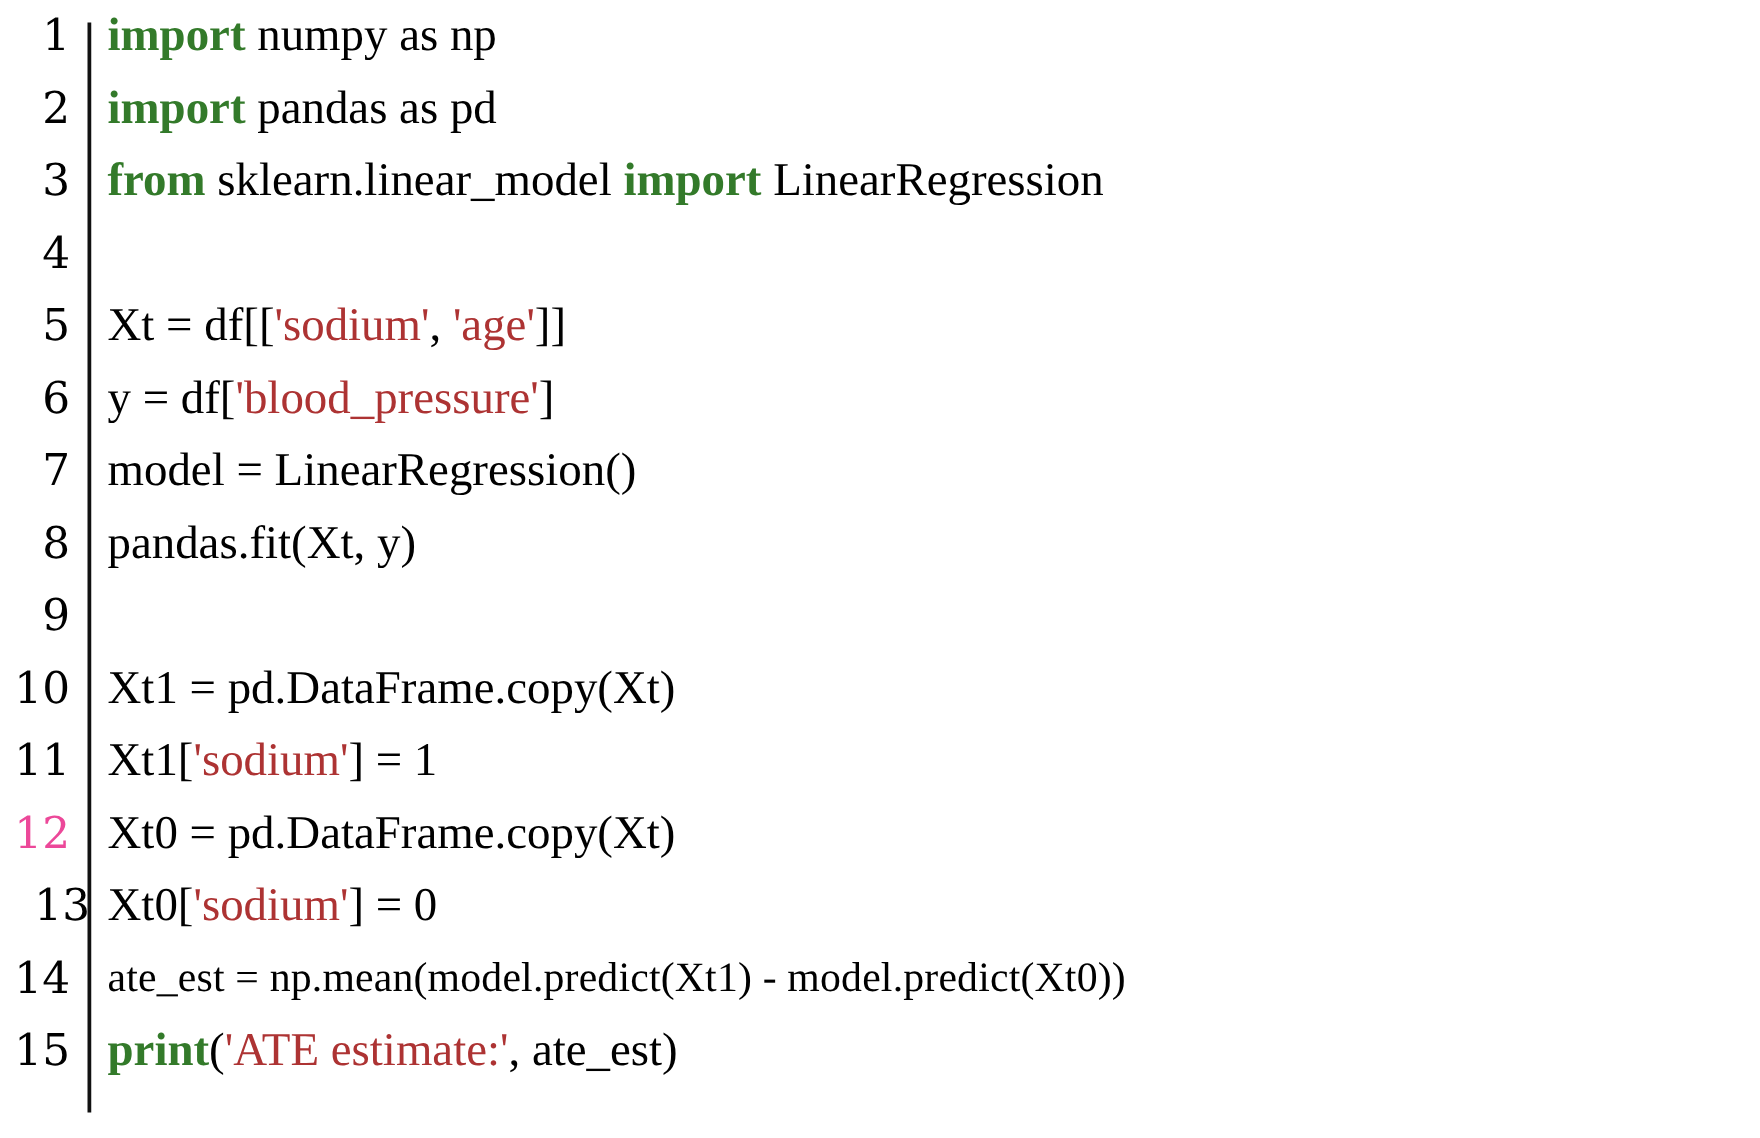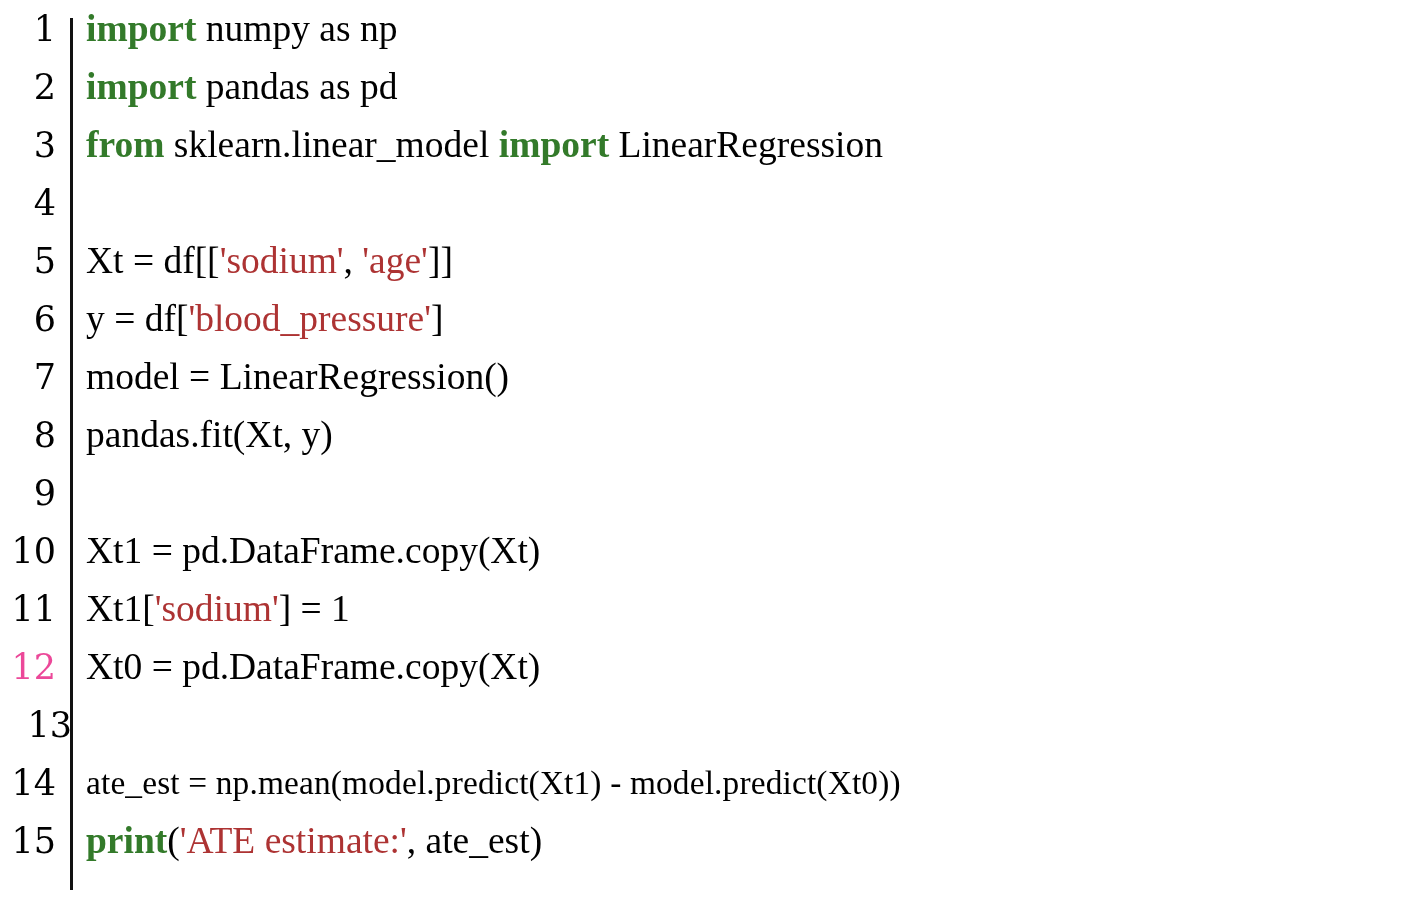--- a/index.html
+++ b/index.html
@@ -94,17 +94,17 @@
       <div class="code-line"><div class="line-number" style="color: rgb(0, 0, 0);">3</div><div class="line-code"><span class="tok-kw" style="color: rgb(51, 122, 42);">from</span><span class="tok-plain" style="color: rgb(0, 0, 0);"> sklearn.linear_model </span><span class="tok-kw" style="color: rgb(51, 122, 42);">import</span><span class="tok-plain" style="color: rgb(0, 0, 0);"> LinearRegression</span></div></div>
       <div class="code-line"><div class="line-number" style="color: rgb(0, 0, 0);">4</div><div class="line-code"></div></div>
       <div class="code-line"><div class="line-number" style="color: rgb(0, 0, 0);">5</div><div class="line-code"><span class="tok-plain" style="color: rgb(0, 0, 0);">Xt = df[[</span><span class="tok-str" style="color: rgb(173, 51, 51);">'sodium'</span><span class="tok-plain" style="color: rgb(0, 0, 0);">, </span><span class="tok-str" style="color: rgb(173, 51, 51);">'age'</span><span class="tok-plain" style="color: rgb(0, 0, 0);">]]</span></div></div>
       <div class="code-line"><div class="line-number" style="color: rgb(0, 0, 0);">6</div><div class="line-code"><span class="tok-plain" style="color: rgb(0, 0, 0);">y = df[</span><span class="tok-str" style="color: rgb(173, 51, 51);">'blood_pressure'</span><span class="tok-plain" style="color: rgb(0, 0, 0);">]</span></div></div>
       <div class="code-line"><div class="line-number" style="color: rgb(0, 0, 0);">7</div><div class="line-code"><span class="tok-plain" style="color: rgb(0, 0, 0);">model = LinearRegression()</span></div></div>
       <div class="code-line"><div class="line-number" style="color: rgb(0, 0, 0);">8</div><div class="line-code"><span class="tok-plain" style="color: rgb(0, 0, 0);">pandas.fit(Xt, y)</span></div></div>
       <div class="code-line"><div class="line-number" style="color: rgb(0, 0, 0);">9</div><div class="line-code"></div></div>
       <div class="code-line"><div class="line-number" style="color: rgb(0, 0, 0);">10</div><div class="line-code"><span class="tok-plain" style="color: rgb(0, 0, 0);">Xt1 = pd.DataFrame.copy(Xt)</span></div></div>
       <div class="code-line"><div class="line-number" style="color: rgb(0, 0, 0);">11</div><div class="line-code"><span class="tok-plain" style="color: rgb(0, 0, 0);">Xt1[</span><span class="tok-str" style="color: rgb(173, 51, 51);">'sodium'</span><span class="tok-plain" style="color: rgb(0, 0, 0);">] = 1</span></div></div>
       <div class="code-line"><div class="line-number" style="color: #ec4899;">12</div><div class="line-code"><span class="tok-plain" style="color: rgb(0, 0, 0);">Xt0 = pd.DataFrame.copy(Xt)</span></div></div>
-      <div class="code-line"><div class="line-number" style="color: rgb(0, 0, 0); padding-left: 16px;">13</div></div>
+      <div class="code-line"><div class="line-number" style="color: rgb(0, 0, 0); padding-left: 16px;">13</div><div class="line-code"><span class="tok-plain" style="color: rgb(0, 0, 0);">Xt0[</span><span class="tok-str" style="color: rgb(173, 51, 51);">'sodium'</span><span class="tok-plain" style="color: rgb(0, 0, 0);">] = 0</span></div></div>
       <div class="code-line"><div class="line-number" style="color: rgb(0, 0, 0);">14</div><div class="line-code condensed"><span class="tok-plain" style="color: rgb(0, 0, 0);">ate_est = np.mean(model.predict(Xt1) - model.predict(Xt0))</span></div></div>
       <div class="code-line"><div class="line-number" style="color: rgb(0, 0, 0);">15</div><div class="line-code"><span class="tok-kw" style="color: rgb(51, 122, 42);">print</span><span class="tok-plain" style="color: rgb(0, 0, 0);">(</span><span class="tok-str" style="color: rgb(173, 51, 51);">'ATE estimate:'</span><span class="tok-plain" style="color: rgb(0, 0, 0);">, ate_est)</span></div></div>
     </div>
 </div>
 
 </body></html>

